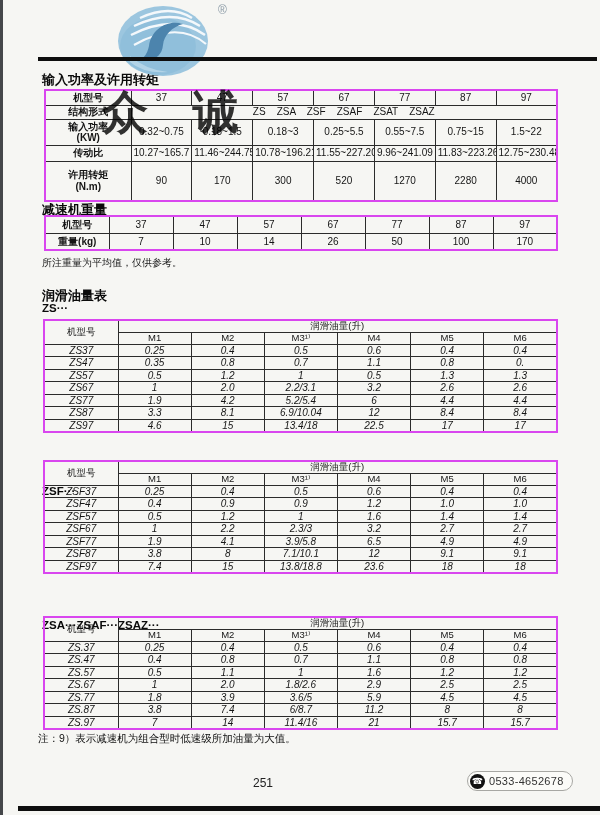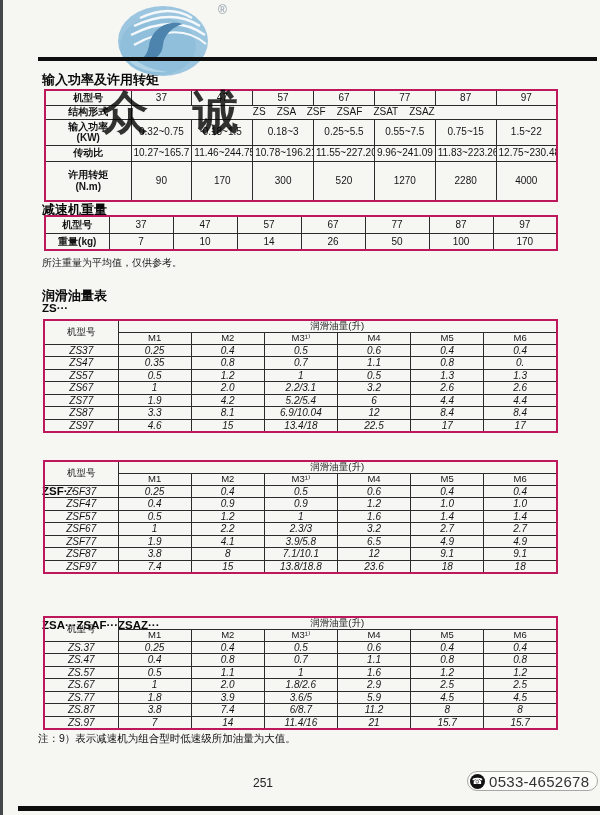--- a/index.html
+++ b/index.html
@@ -20,21 +20,21 @@
   .reg-mark{position:absolute;left:218px;top:3px;font-size:12px;color:#8a9aa6;z-index:2;}
   .watermark{
     position:absolute;left:102px;top:82px;z-index:6;pointer-events:none;
     font-size:46px;font-weight:bold;letter-spacing:16px;color:#000000;opacity:.8;
   }
   .sec-title{position:absolute;font-size:13px;font-weight:bold;color:#0a0a0a;}
   .sub-title{position:absolute;font-size:11.5px;font-weight:bold;color:#0a0a0a;}
   table{border-collapse:collapse;table-layout:fixed;position:absolute;background:transparent;}
   td,th{border:1px solid #2b2b2b;padding:0 2px;text-align:center;vertical-align:middle;
         font-size:10px;font-weight:normal;line-height:1.15;overflow:hidden;}
-  table{border:2px solid #be185d;}
+  table{border:2px solid #d946ef;}
   .lbl{font-weight:bold;}
   .tbl1{left:44px;top:89px;width:514px;}
   .tbl1 col.c0{width:86px;}
   .tbl1 tr:nth-child(1){height:15px;}
   .tbl1 tr:nth-child(2){height:14px;margin-top:32px;}
   .tbl1 tr:nth-child(3){height:26px;}
   .tbl1 tr:nth-child(4){height:16px;}
   .tbl1 tr:nth-child(5){height:40px;}
   .struct-cell{white-space:pre;}
   .tbl2{left:44px;top:215px;width:514px;}
@@ -54,21 +54,21 @@
   .phone-pill{
     position:absolute;left:467px;top:771px;height:20px;
     display:flex;align-items:center;gap:4px;
     border:1.5px solid #a7a7a3;border-radius:11px;background:#fbfbf8;
     padding:1px 8px 1px 2px;box-sizing:border-box;
   }
   .phone-icon{
     width:15px;height:15px;border-radius:50%;background:#111;color:#fff;
     font-size:9px;line-height:15px;text-align:center;flex:0 0 auto;
   }
-  .phone-num{font-size:15px;color:#333;letter-spacing:.3px;}
+  .phone-num{font-size:11px;color:#333;letter-spacing:.3px;}
 </style>
 </head>
 <body>
 
 <div id="page">
 
   <div class="left-edge"></div>
 
   <div class="globe">
     <svg width="94" height="74" viewBox="0 0 94 74">

